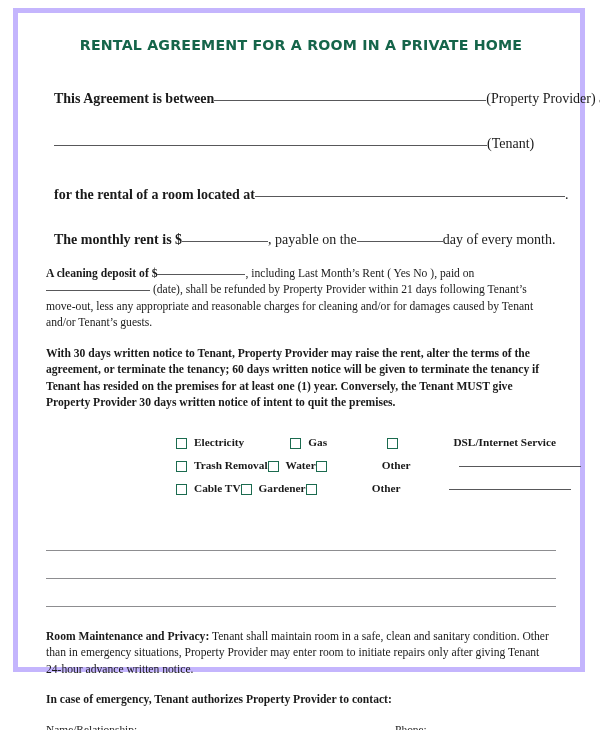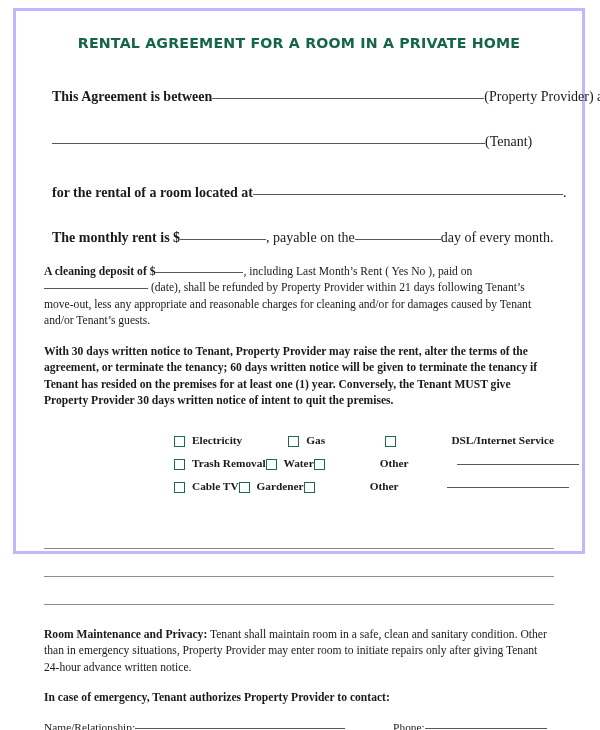--- a/index.html
+++ b/index.html
@@ -13,23 +13,23 @@
     font-family: "Liberation Serif", "DejaVu Serif", serif;
     color: #1a1a1a;
     overflow: hidden;
   }
 
   .page {
     position: absolute;
     left: 13px;
     top: 8px;
     width: 572px;
-    height: 546px;
+    height: 664px;
     background: #ffffff;
-    border: 3px solid #c4b5fd;
+    border: 5px solid #c4b5fd;
     box-sizing: border-box;
   }
 
   .inner {
     position: absolute;
     left: 28px;
     top: 16px;
     width: 510px;
   }
 

